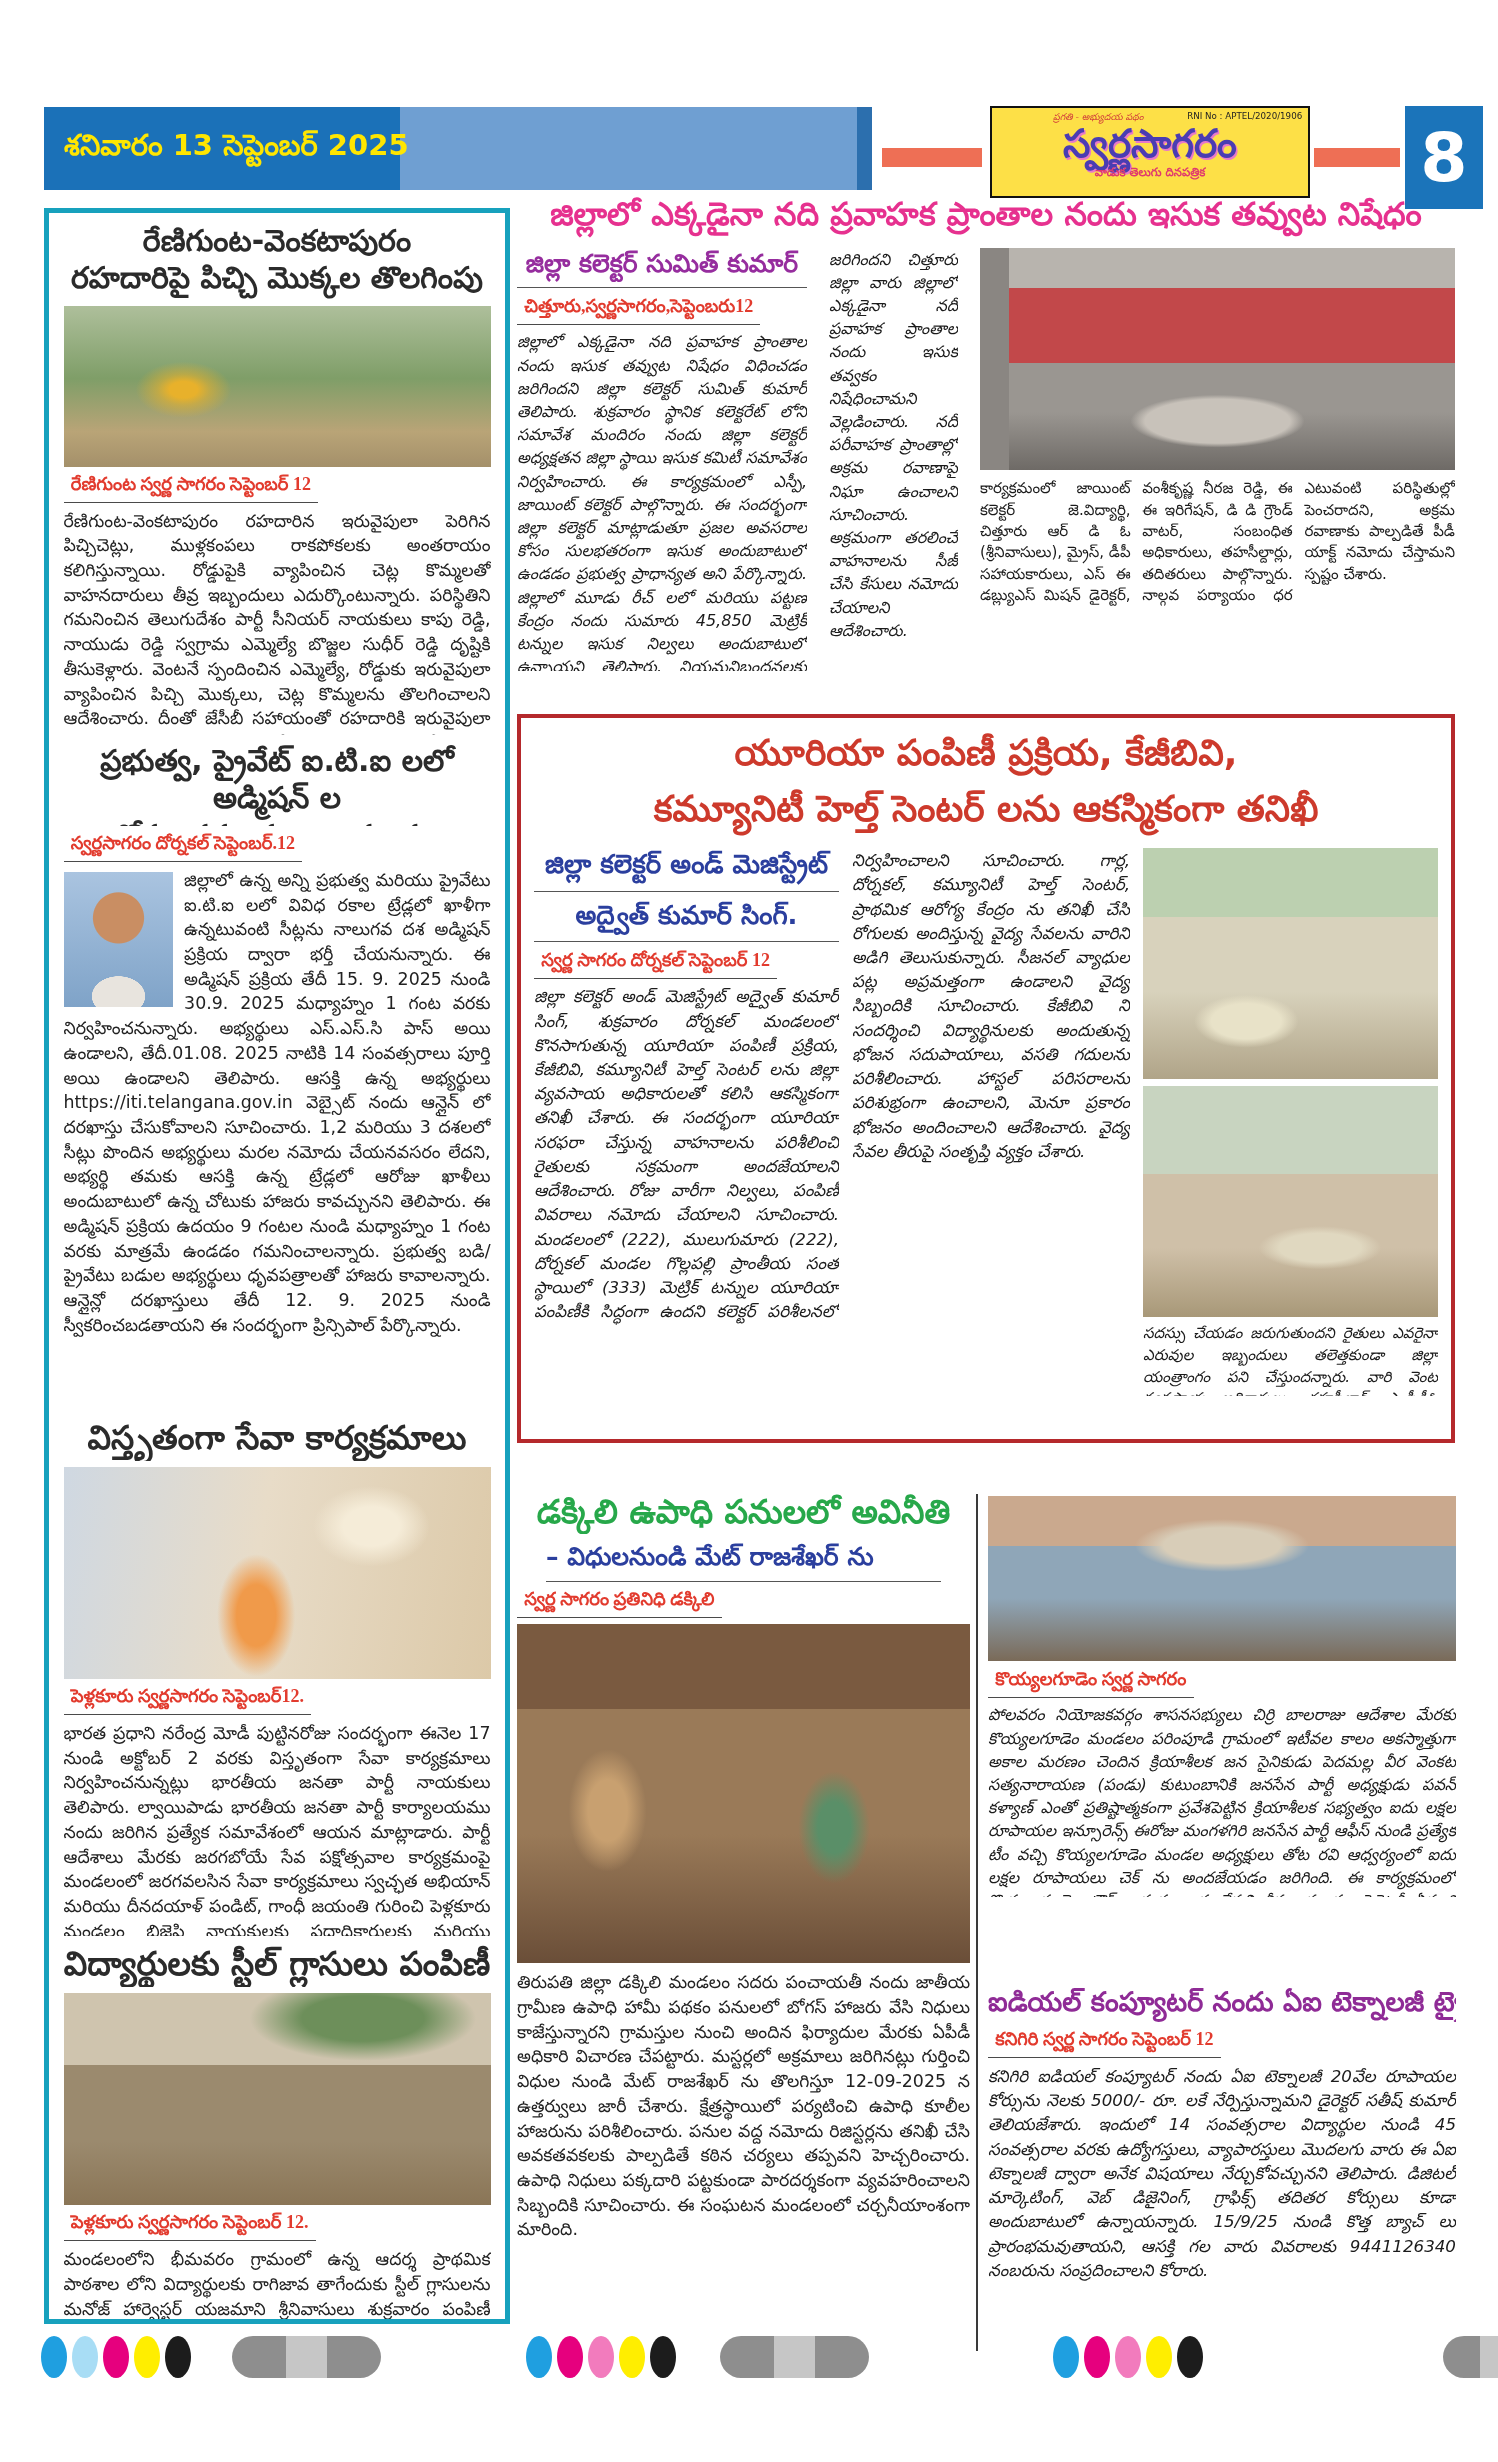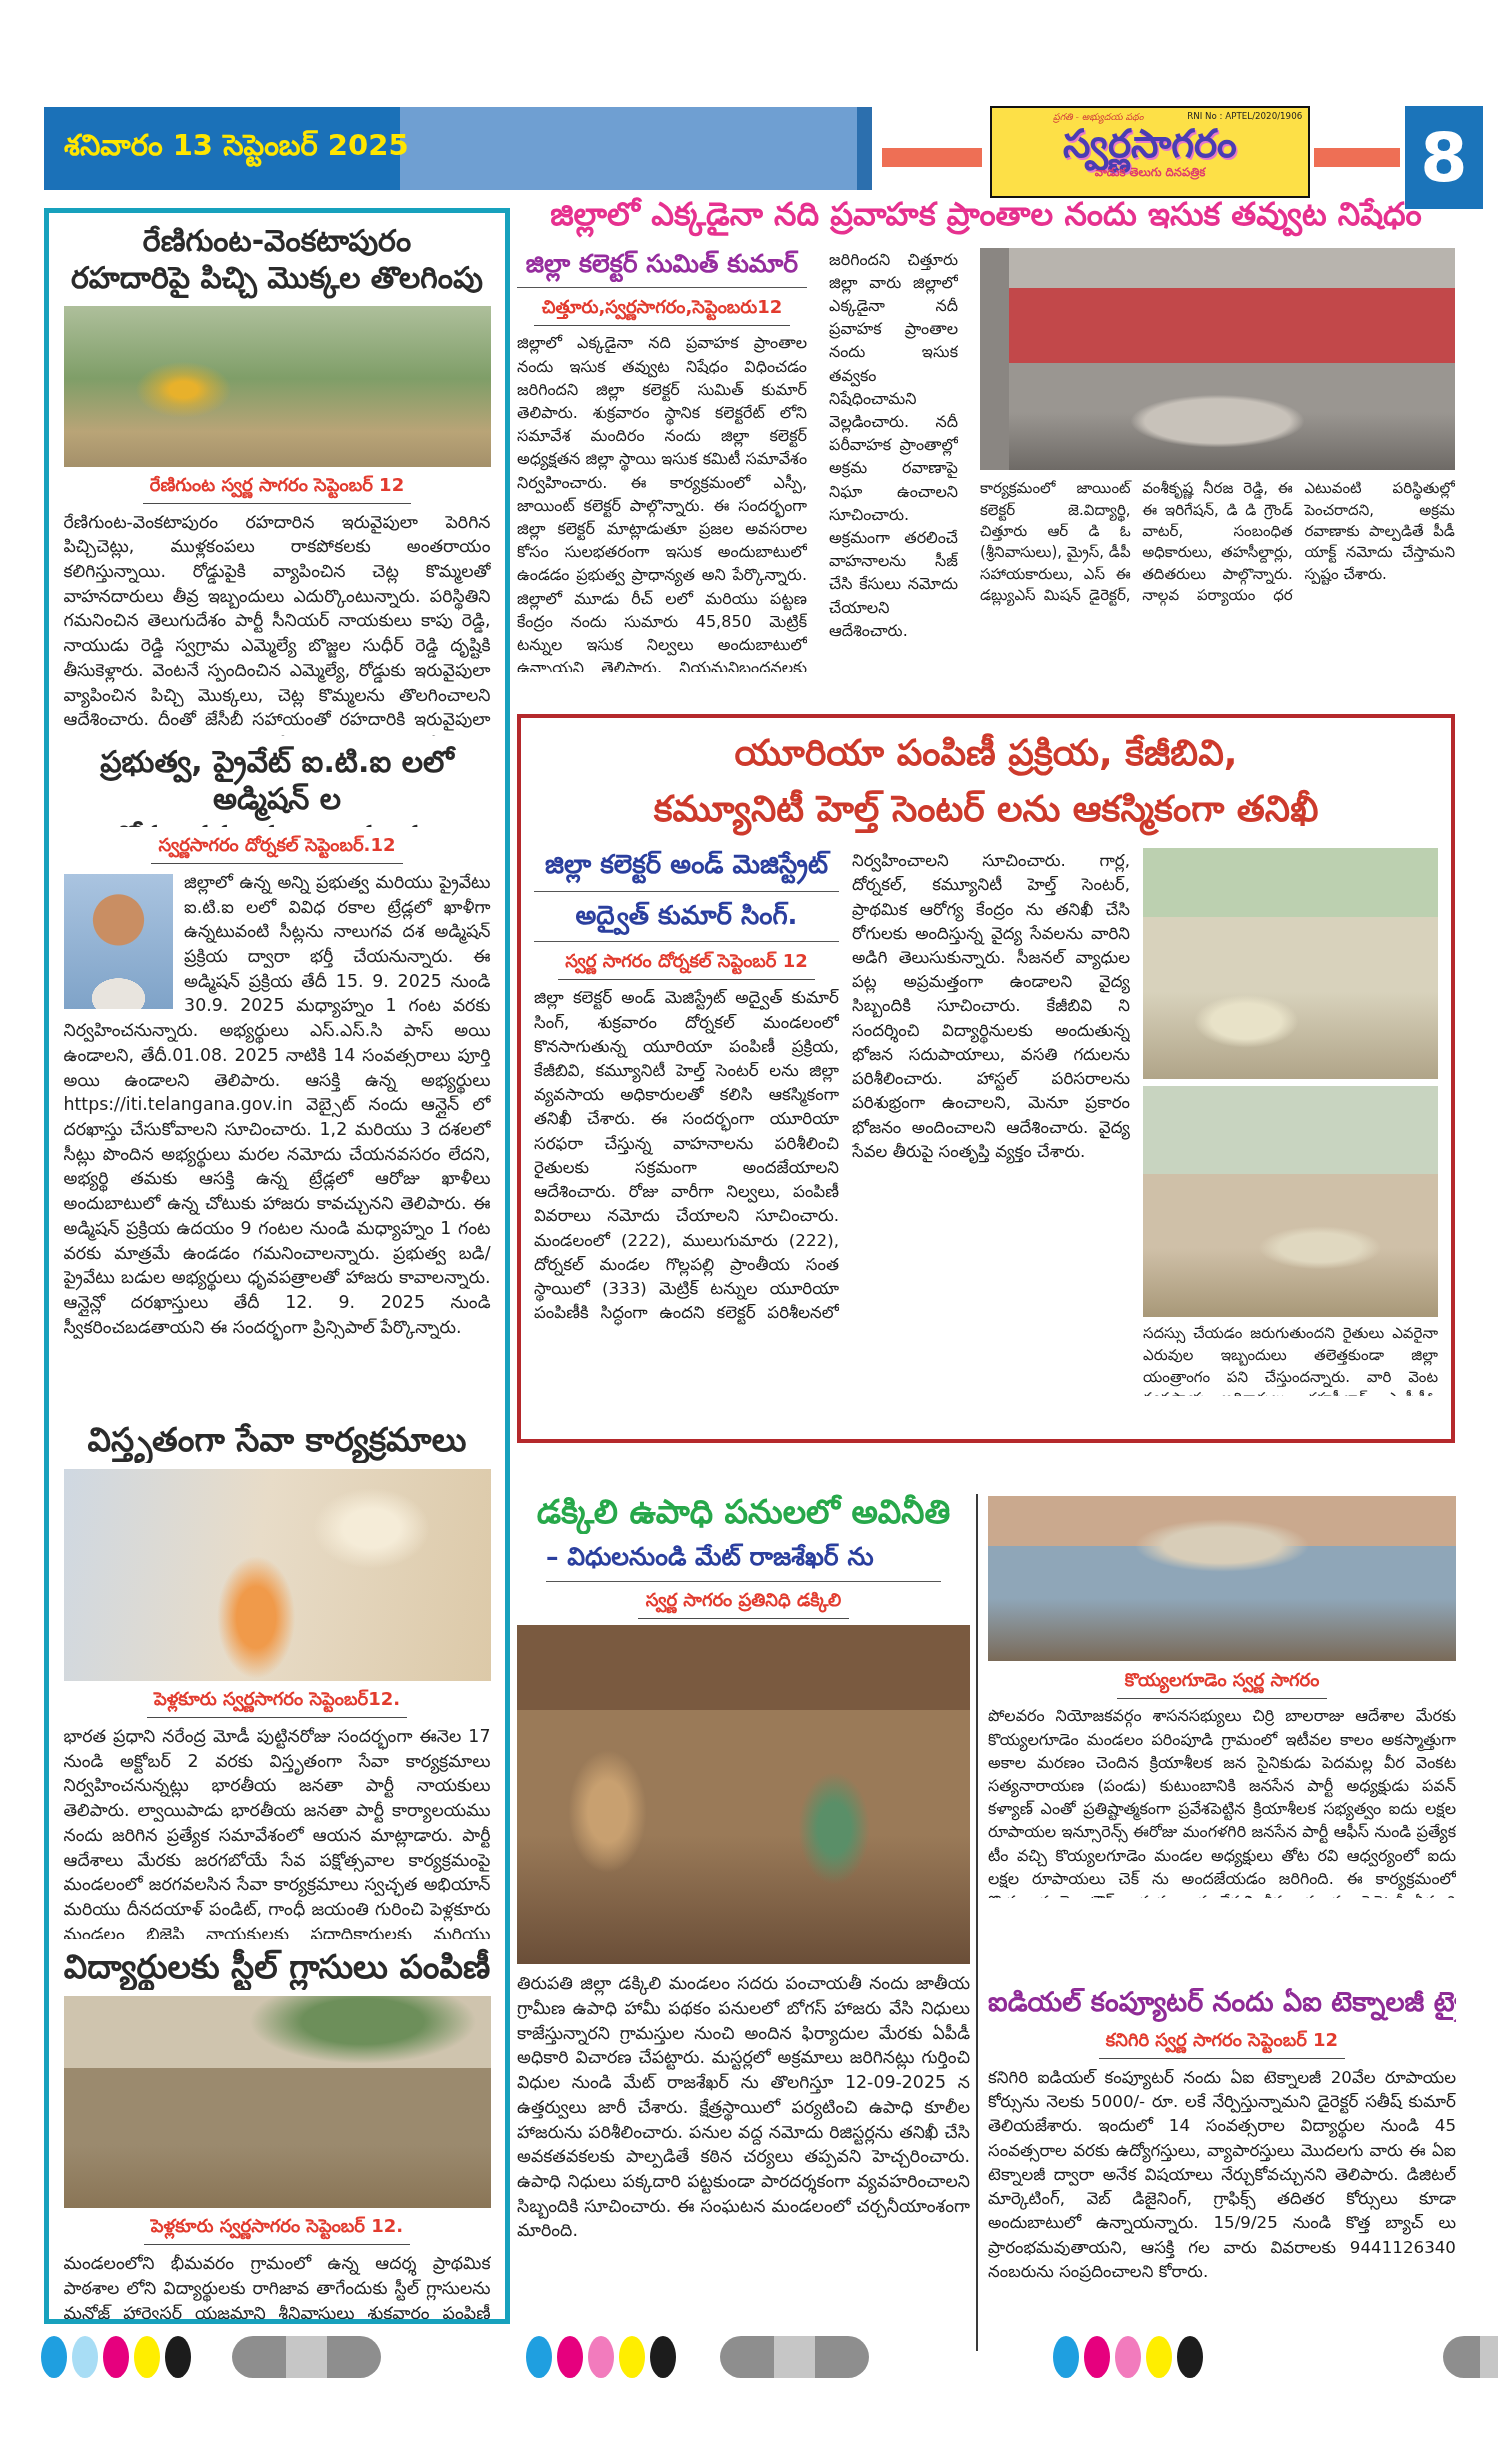--- a/index.html
+++ b/index.html
@@ -19,21 +19,21 @@
   .m-motto{color:#d13a3a;font-size:9.4px;position:absolute;top:2.9px;left:61px;font-style:italic;}
   .m-rni{color:#222;font-size:8.7px;position:absolute;top:2.9px;right:5.8px;}
   .m-title{margin-top:16px;font-size:39px;font-weight:bold;color:#4a3db2;
     text-shadow:1.5px 1.5px 0 #e879c8;line-height:1;}
   .m-tag{color:#e03a6e;font-weight:bold;font-size:11.6px;margin-top:2.2px;}
   .pagenum{position:absolute;left:1405px;top:106px;width:78px;height:103px;background:#1b74ba;
     color:#fff;font-size:68px;font-weight:bold;display:flex;align-items:center;justify-content:center;}
 
   
   .h-black{font-weight:bold;color:#2b2b2b;text-align:center;line-height:1.25;overflow:hidden;}
-  .dl{text-align:center;margin:7.3px 0 5.8px;}
+  .dl{text-align:left;margin:7.3px 0 5.8px;font-family:Liberation Serif, serif;}
   .dl span{color:#e23b2e;font-weight:bold;font-size:18px;border-bottom:1.5px solid #4a4a4a;
     padding:0 7.3px 2.9px;display:inline-block;}
   .body{text-align:justify;font-size:17.4px;line-height:1.42;color:#222;overflow:hidden;}
   .photo{width:100%;}
 
   
   .leftbox{position:absolute;left:44px;top:208px;width:466px;height:2116px;
     border:5.8px solid #17a1bd;box-sizing:border-box;padding:8.7px 14.5px;overflow:hidden;background:#fff;}
 
   .p-road{height:161px;background:
@@ -51,21 +51,21 @@
     radial-gradient(ellipse 174px 65px at 70% 12%,#6d8f5a 0 35%,transparent 65%),
     linear-gradient(180deg,#cfc4ae 0 34%,#9b8a6e 34% 70%,#8a7556 100%);}
 
   
   .sand{position:absolute;left:517px;top:193px;width:938px;height:518px;overflow:hidden;}
   .sand .hl{font-size:32px;font-weight:bold;color:#e6318f;text-align:center;line-height:1.35;
     height:46px;overflow:hidden;white-space:nowrap;}
   .sand .grid{display:grid;grid-template-columns:290px 129px 1fr;gap:22px;margin-top:8.7px;height:455px;}
   .sub-purple{color:#962d9e;font-weight:bold;font-size:25px;text-align:center;
     border-bottom:1.5px solid #555;padding-bottom:7.3px;line-height:1.3;}
-  .small-body{font-size:16px;line-height:1.45;text-align:justify;overflow:hidden;}
+  .small-body{font-size:16px;line-height:1.45;text-align:justify;overflow:hidden;font-style:italic;}
   .p-meeting{height:222px;background:
     linear-gradient(90deg,#8a8682 0 6%,transparent 6%),
     radial-gradient(ellipse 145px 44px at 50% 78%,#c8c2ba 0 50%,transparent 60%),
     linear-gradient(180deg,#b8b4ae 0 18%,#c2484a 18% 52%,#9a9691 52% 74%,#6e6a66 100%);}
   .cols3{column-count:3;column-gap:11.6px;font-size:15px;line-height:1.42;text-align:justify;
     height:216px;overflow:hidden;margin-top:8.7px;}
 
   
   .urea{position:absolute;left:517px;top:714px;width:938px;height:729px;border:4.4px solid #b5292c;
     box-sizing:border-box;padding:7.3px 13px;overflow:hidden;background:#fff;}

